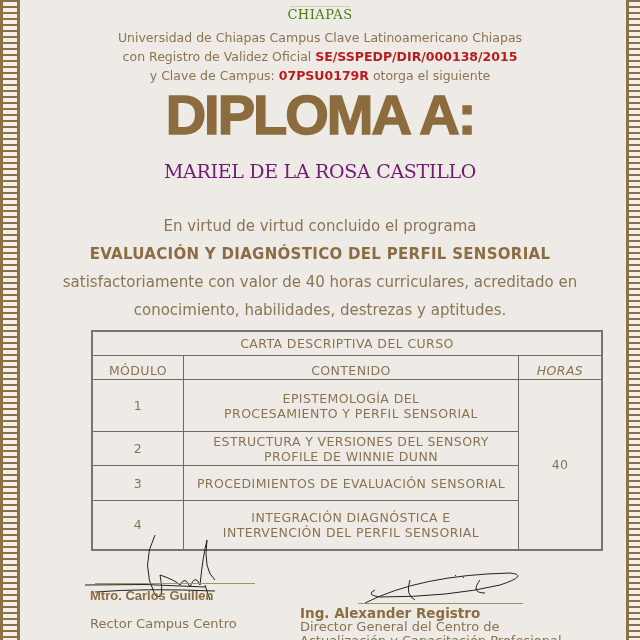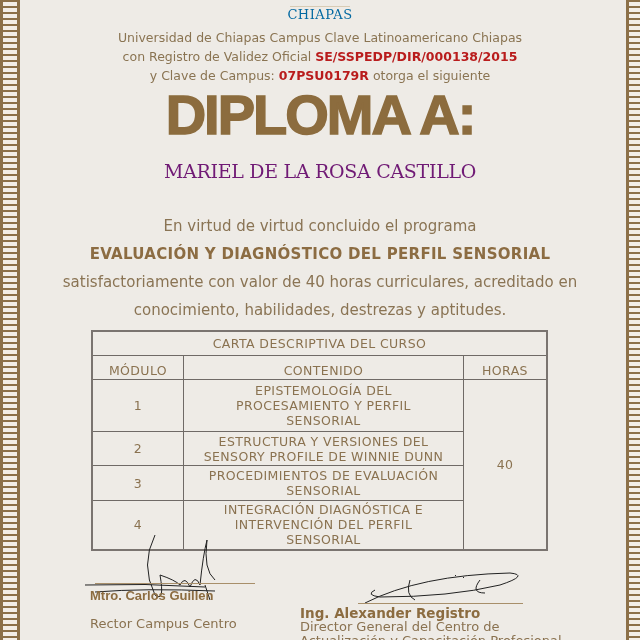--- a/index.html
+++ b/index.html
@@ -17,21 +17,21 @@
         #f3eee6 2px, #f3eee6 6px);
     border-left:3px solid #8c7048;
     border-right:3px solid #8c7048;
     box-sizing:border-box;
   }
   .border-left { left:0; }
   .border-right { right:-6px; }
 
   .logo {
     position:absolute; left:0; right:0; top:0; text-align:center;
-    font-family:"DejaVu Serif", serif; font-size:13px; color:#0369a1;
+    font-family:"DejaVu Serif", serif; font-size:13px; color:#4d7c0f;
     letter-spacing:0.5px; line-height:16px;
   }
   .logo .ornament {
     display:block; height:6px; margin:0 auto; width:60px;
     border-bottom:1px solid #c9b693; opacity:0.6;
   }
   .header {
     position:absolute; left:0; right:0; top:28px; text-align:center;
     font-family:"DejaVu Sans", sans-serif; font-size:12.5px; line-height:19px;
     color:#8a7452;
@@ -49,33 +49,33 @@
     font-family:"DejaVu Serif", serif; font-size:19px; color:#701a75;
     letter-spacing:-0.3px;
   }
   .body-text {
     position:absolute; left:30px; right:30px; top:212px; text-align:center;
     font-size:15px; line-height:28px; color:#8a7454;
   }
   .body-text .program { font-weight:bold; color:#8c6c42; font-size:15px; letter-spacing:0.3px; }
 
   table.course {
-    position:absolute; left:91px; top:330px; width:457px;
+    position:absolute; left:91px; top:330px; width:512px;
     border-collapse:collapse; border:2px solid #7a7470;
     font-size:12.5px; color:#8a7250; text-transform:uppercase;
     letter-spacing:0.4px;
   }
   table.course td, table.course th {
     border:1.5px solid #6f6a66; text-align:center; font-weight:normal;
     padding:0 4px; line-height:15px;
   }
   table.course .caption-cell { height:23px; }
   table.course .head-cell { height:22px; vertical-align:bottom; padding-bottom:1px; }
   table.course .mod-col { width:82px;text-align:center; }
-  table.course .hrs-col { width:74px; }
+  table.course .hrs-col { width:74px;font-style:italic; }
 
   .sig { position:absolute; }
   .sig-left { left:90px; width:170px; top:560px; }
   .sig-right { left:300px; width:280px; top:560px; }
   .sig-line { height:1px; background:#a88f6a; margin:0 auto; }
   .sig-name { font-family:"Liberation Sans", sans-serif; font-weight:bold; font-size:13px; color:#8c6c40; }
   .sig-right .sig-name { font-family:"DejaVu Sans", sans-serif; font-size:13.5px; }
   .sig-role { font-size:13px; color:#8a7250; line-height:14px; }
   svg.scribble { position:absolute; overflow:visible; }
 </style>

